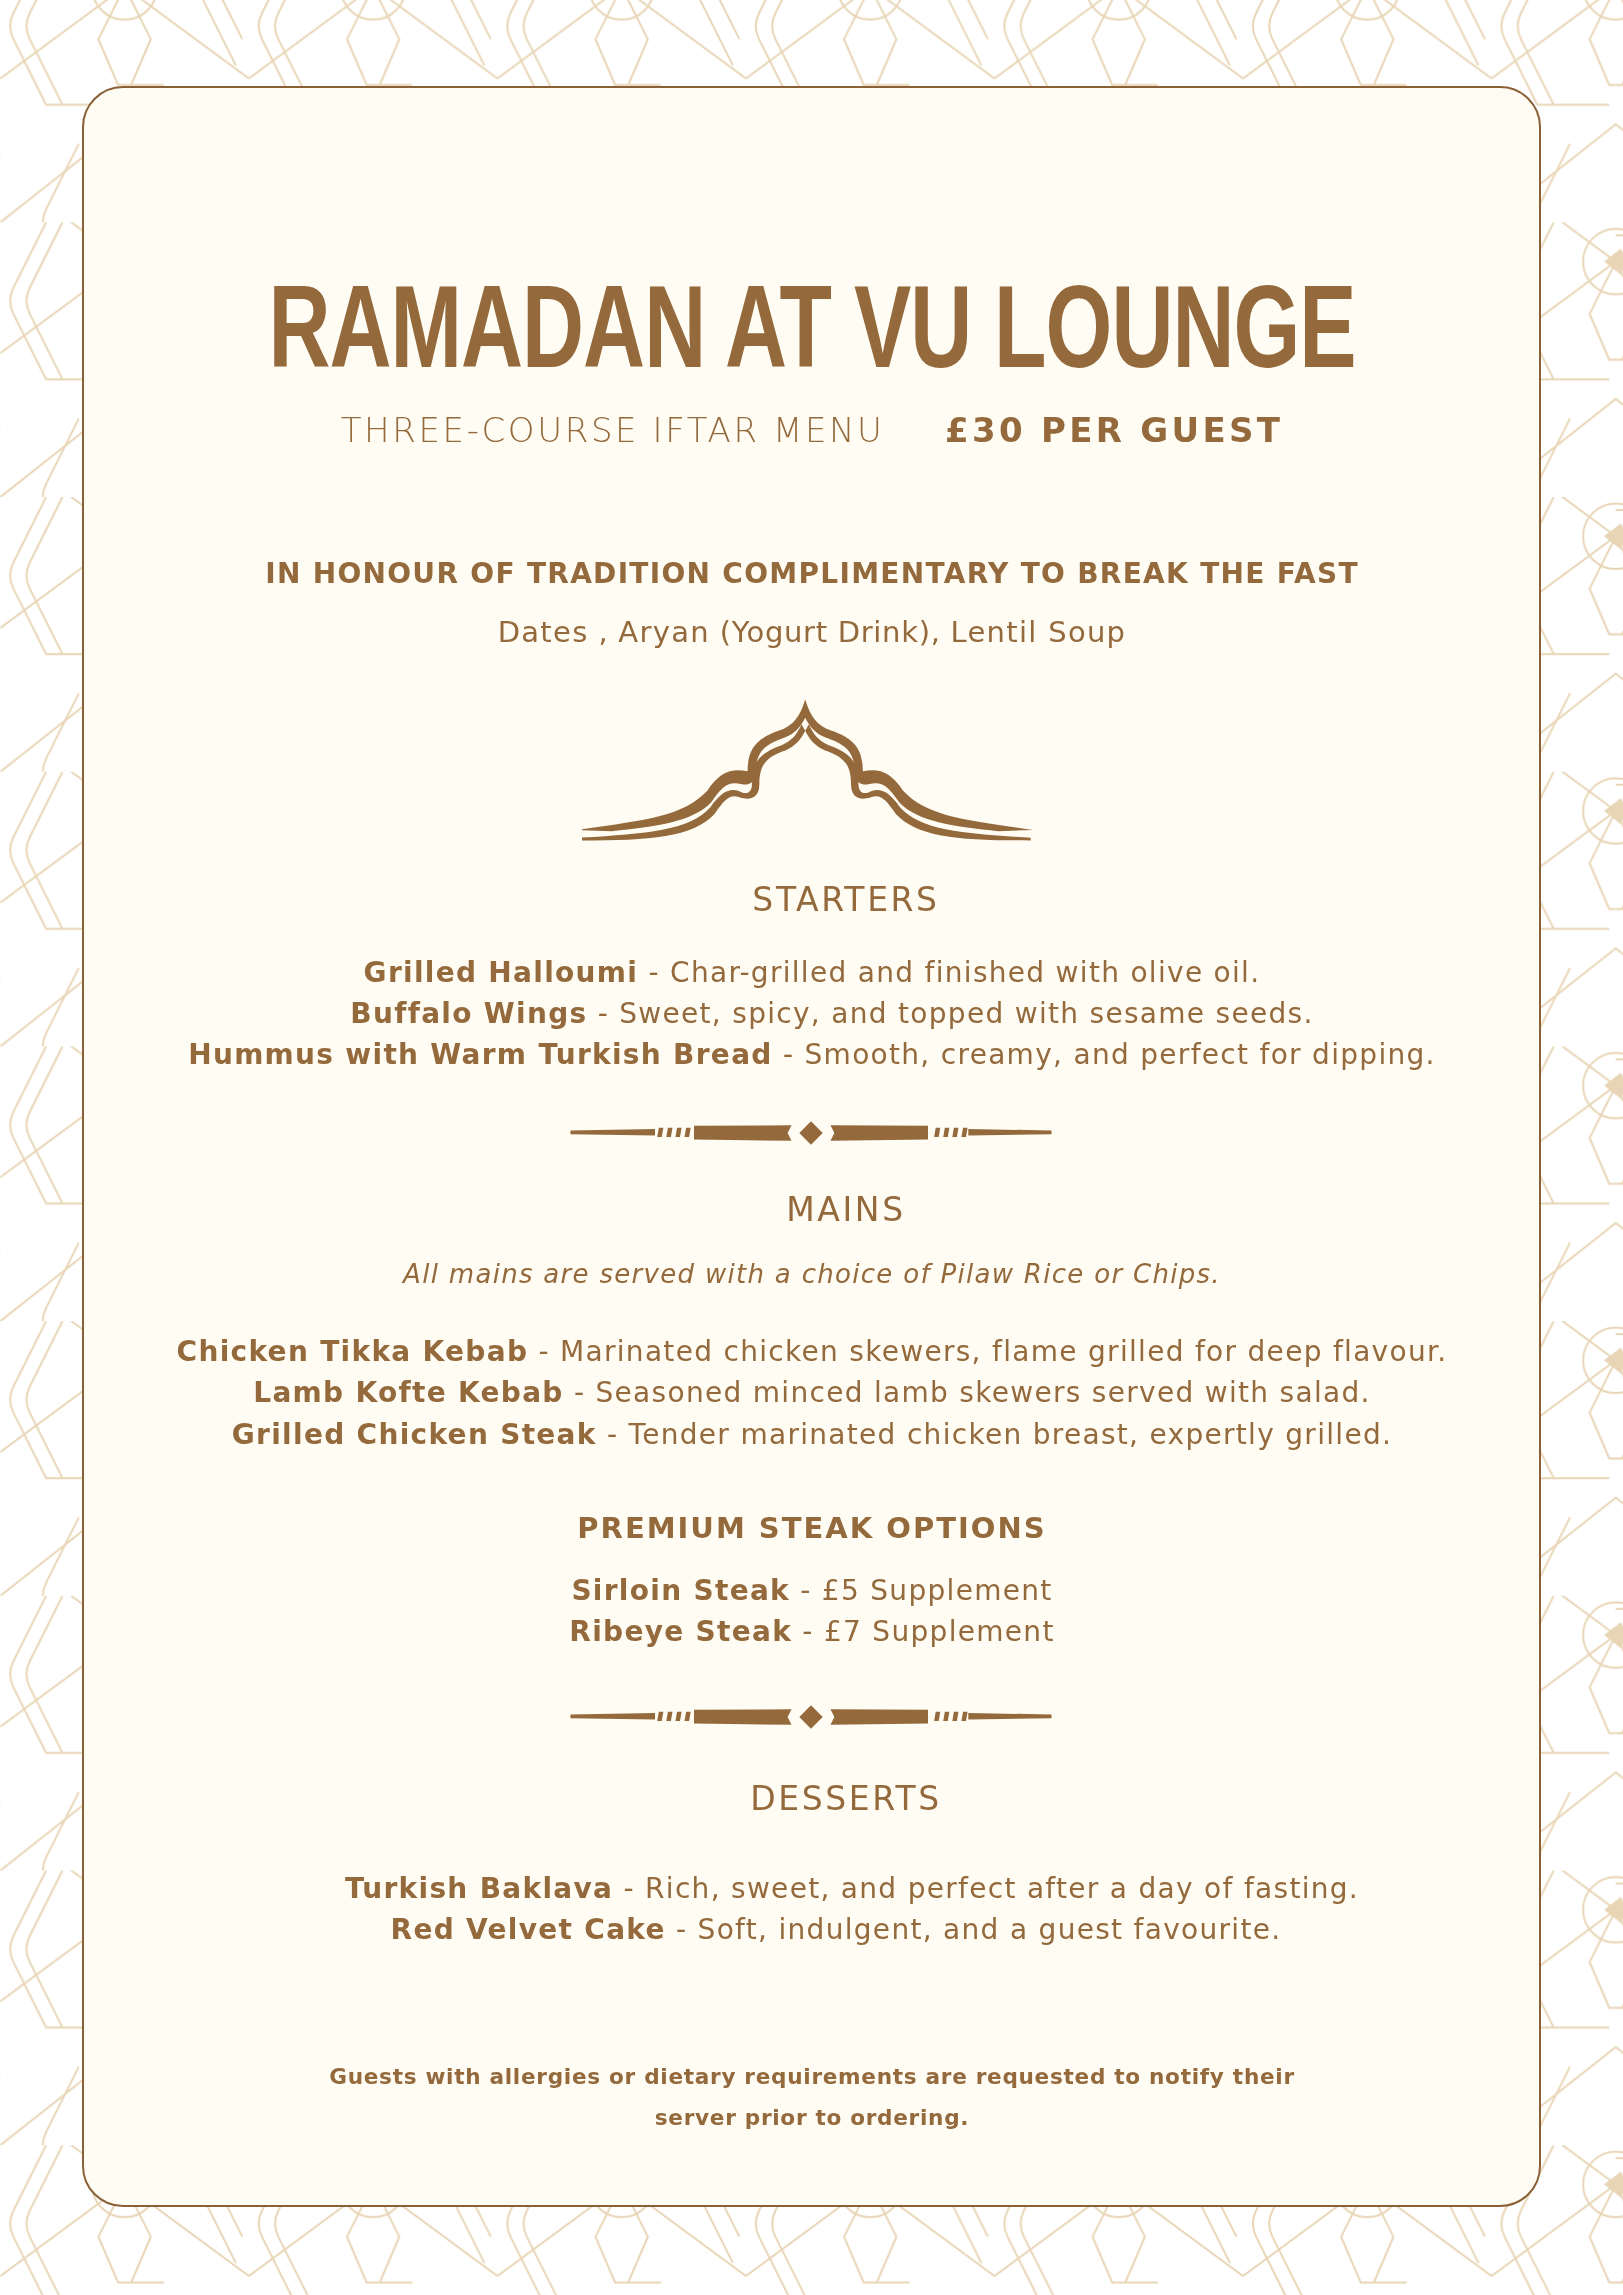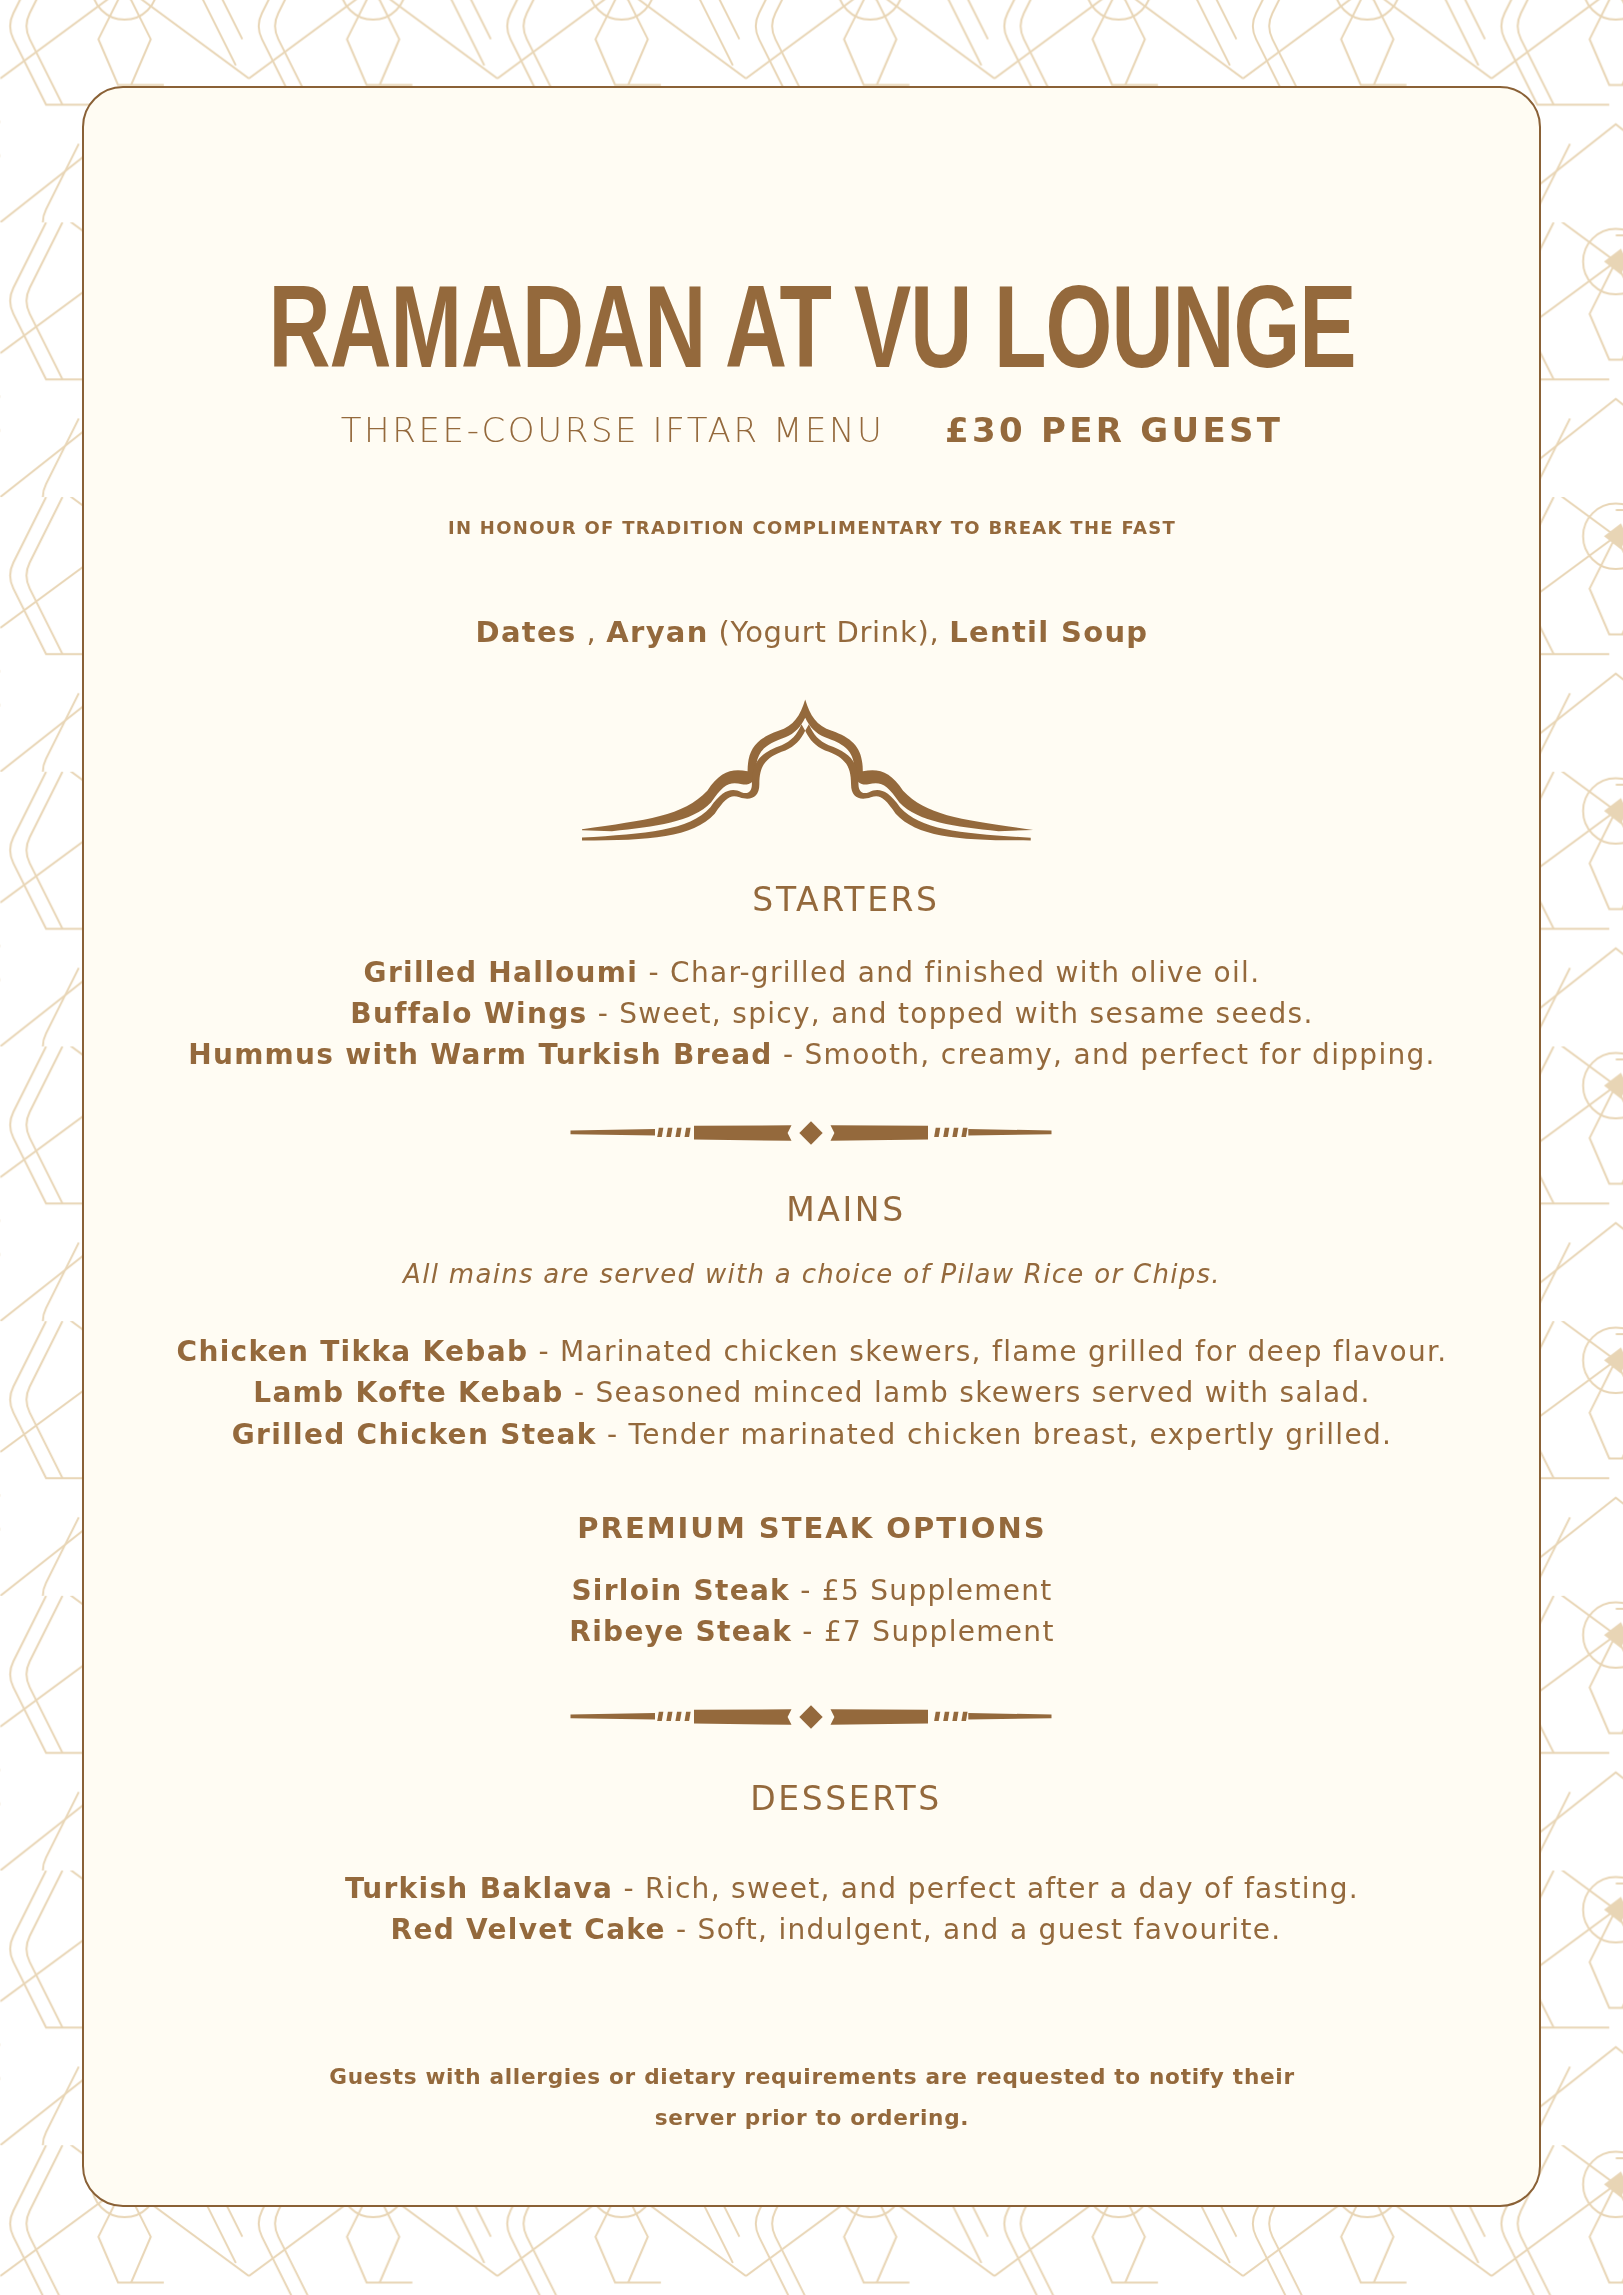--- a/index.html
+++ b/index.html
@@ -16,23 +16,23 @@
     box-sizing:border-box; z-index:1;
   }
   .abs { position:absolute; left:0; width:1624px; text-align:center; z-index:2; white-space:nowrap; }
   .title {
     top:262px; font-family:"Liberation Sans", sans-serif; font-weight:700;
     font-size:116px; line-height:131px; color:#94693c;
     transform:scaleX(0.74); transform-origin:812px 50%; letter-spacing:-1.3px;
   }
   .subtitle { top:407px; font-size:34px; line-height:46px; letter-spacing:2.6px; font-weight:300; }
   .subtitle .price { font-weight:700; letter-spacing:3.3px;margin-left:47px; }
-  .honour { top:508px; font-size:18px; line-height:39px; font-weight:700; letter-spacing:1.3px; }
+  .honour { top:554px; font-size:28px; line-height:39px; font-weight:700; letter-spacing:1.3px; }
   .complimentary { top:612px; font-size:29px; line-height:41px; letter-spacing:0.7px; }
-  .b { font-weight:700; letter-spacing:1.3px;text-align:right; }
+  .b { font-weight:400; letter-spacing:1.3px;text-align:right; }
   .l { font-weight:normal; }
   .arch { position:absolute; left:582px; top:693px; width:458px; height:150px; z-index:2; }
   .section-title { font-size:33px; line-height:46px; font-weight:400; letter-spacing:2.6px;padding-left:34px; }
   .item { font-size:28px; line-height:41px; letter-spacing:1.3px; }
   .item .name { font-weight:700; letter-spacing:1.3px; }
   .note { font-size:26px; line-height:39px; font-style:italic; letter-spacing:1.3px; }
   .divider { position:absolute; left:569px; width:484px; height:26px; z-index:2; }
   .subsection { font-size:29px; line-height:41px; font-weight:700; letter-spacing:2px; }
   .footer { font-size:21.6px; line-height:41px; font-weight:700; letter-spacing:0.7px; }
 </style>

